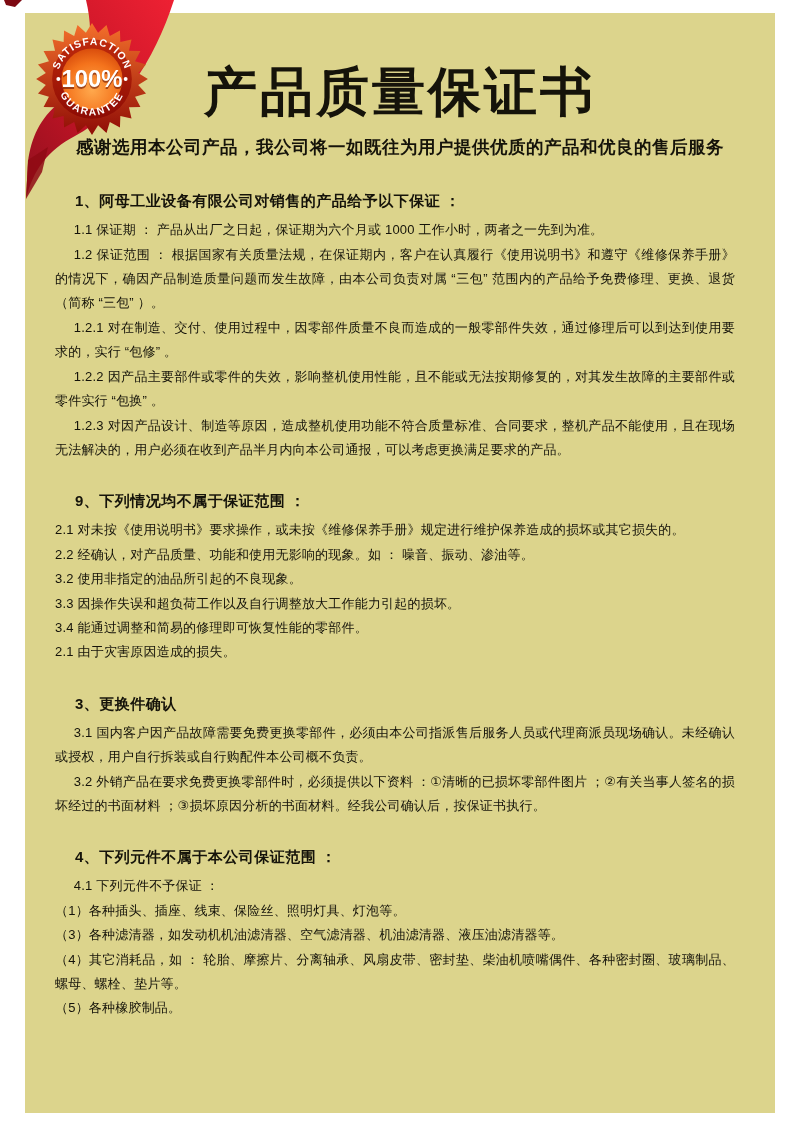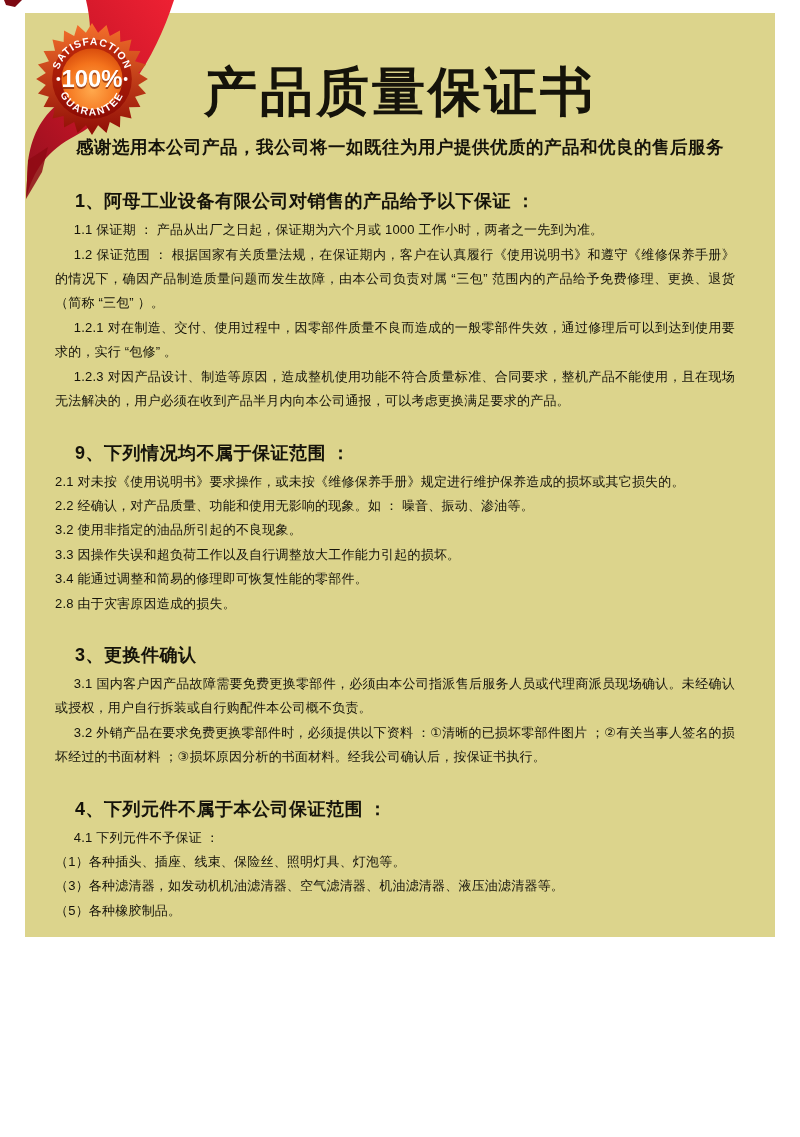--- a/index.html
+++ b/index.html
@@ -2,37 +2,37 @@
 <html><head>
 <meta charset="utf-8">
 <style>
   html,body{margin:0;padding:0;}
   body{
     width:800px;height:1137px;position:relative;overflow:hidden;
     background:var(--page-bg,#ffffff);
     font-family:"Liberation Sans","DejaVu Sans",sans-serif;
   }
   .paper{
-    position:absolute;left:25px;top:13px;width:750px;height:924px;
+    position:absolute;left:25px;top:13px;width:750px;height:1100px;
     background:var(--paper,#dcd48c);overflow:hidden;
   }
   .doc-title{
     margin:46px 0 0;font-size:53px;font-weight:900;color:var(--text,#15130a);
     text-align:center;letter-spacing:3px;line-height:1.25;
   }
   .doc-subtitle{
     margin:10px 8px 8px;font-size:17.5px;font-weight:bold;color:var(--text,#15130a);
     text-align:center;letter-spacing:.5px;
   }
   .content{padding:0 40px 0 30px;}
   #sections{margin-top:29px;}
   .section{margin-top:0;}
   .section + .section{margin-top:26px;}
   .section h2{
-    font-size:18px;font-weight:bold;color:var(--text,#15130a);
+    font-size:15px;font-weight:bold;color:var(--text,#15130a);
     margin:0 0 4px 20px;line-height:26px;letter-spacing:.5px;
   }
   .section p{
     margin:0;font-size:13px;line-height:24.4px;color:var(--text,#15130a);
     text-align:justify;letter-spacing:.2px;
   }
   .section p.indent{text-indent:1.45em;}
   .ribbon-wrap{position:absolute;left:0;top:0;width:212px;height:212px;pointer-events:none;}
   .badge-wrap{position:absolute;left:33px;top:20px;width:118px;height:118px;pointer-events:none;}
   svg text{font-family:"Liberation Sans","DejaVu Sans",sans-serif;}
@@ -43,41 +43,43 @@
 <div class="paper">
   <h1 class="doc-title">产品质量保证书</h1>
   <p class="doc-subtitle">感谢选用本公司产品，我公司将一如既往为用户提供优质的产品和优良的售后服务</p>
   <div class="content">
     <div id="sections">
         <div class="section">
           <h2>1、阿母工业设备有限公司对销售的产品给予以下保证 ：</h2>
           <p class="indent">1.1 保证期 ： 产品从出厂之日起，保证期为六个月或 1000 工作小时，两者之一先到为准。</p>
           <p class="indent">1.2 保证范围 ： 根据国家有关质量法规，在保证期内，客户在认真履行《使用说明书》和遵守《维修保养手册》的情况下，确因产品制造质量问题而发生故障，由本公司负责对属 “三包” 范围内的产品给予免费修理、更换、退货（简称 “三包” ）。</p>
           <p class="indent">1.2.1 对在制造、交付、使用过程中，因零部件质量不良而造成的一般零部件失效，通过修理后可以到达到使用要求的，实行 “包修” 。</p>
+          <p class="indent">1.2.2 因产品主要部件或零件的失效，影响整机使用性能，且不能或无法按期修复的，对其发生故障的主要部件或零件实行 “包换” 。</p>
           <p class="indent">1.2.3 对因产品设计、制造等原因，造成整机使用功能不符合质量标准、合同要求，整机产品不能使用，且在现场无法解决的，用户必须在收到产品半月内向本公司通报，可以考虑更换满足要求的产品。</p>
         </div>
         <div class="section">
           <h2>9、下列情况均不属于保证范围 ：</h2>
           <p>2.1 对未按《使用说明书》要求操作，或未按《维修保养手册》规定进行维护保养造成的损坏或其它损失的。</p>
           <p>2.2 经确认，对产品质量、功能和使用无影响的现象。如 ： 噪音、振动、渗油等。</p>
           <p>3.2 使用非指定的油品所引起的不良现象。</p>
           <p>3.3 因操作失误和超负荷工作以及自行调整放大工作能力引起的损坏。</p>
           <p>3.4 能通过调整和简易的修理即可恢复性能的零部件。</p>
-          <p>2.8  由于灾害原因造成的损失。</p>
+          <p>2.1  由于灾害原因造成的损失。</p>
         </div>
         <div class="section">
           <h2>3、更换件确认</h2>
           <p class="indent">3.1 国内客户因产品故障需要免费更换零部件，必须由本公司指派售后服务人员或代理商派员现场确认。未经确认或授权，用户自行拆装或自行购配件本公司概不负责。</p>
           <p class="indent">3.2 外销产品在要求免费更换零部件时，必须提供以下资料 ：①清晰的已损坏零部件图片 ；②有关当事人签名的损坏经过的书面材料 ；③损坏原因分析的书面材料。经我公司确认后，按保证书执行。</p>
         </div>
         <div class="section">
           <h2>4、下列元件不属于本公司保证范围 ：</h2>
           <p class="indent">4.1 下列元件不予保证 ：</p>
           <p>（1）各种插头、插座、线束、保险丝、照明灯具、灯泡等。</p>
           <p>（3）各种滤清器，如发动机机油滤清器、空气滤清器、机油滤清器、液压油滤清器等。</p>
+          <p>（4）其它消耗品，如 ： 轮胎、摩擦片、分离轴承、风扇皮带、密封垫、柴油机喷嘴偶件、各种密封圈、玻璃制品、螺母、螺栓、垫片等。</p>
           <p>（5）各种橡胶制品。</p>
         </div>
       </div>
   </div>
 </div>
 
 <div class="ribbon-wrap">
   <svg width="212" height="212" viewBox="0 0 212 212">
     <defs>
       <linearGradient id="ribGrad" x1="1" y1="0" x2="0" y2="1">

